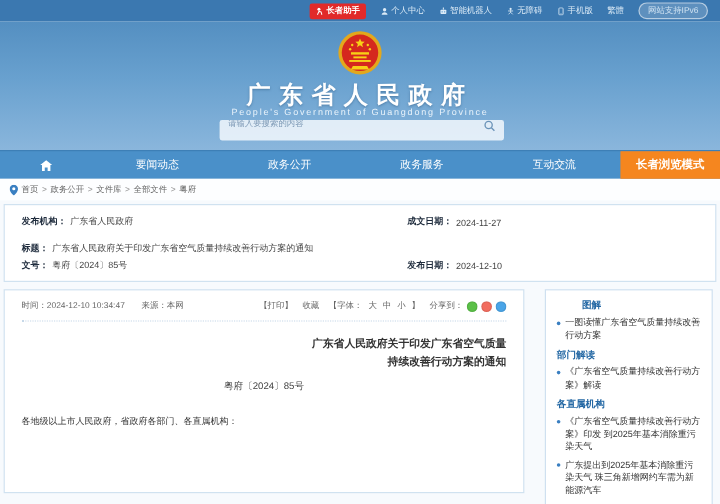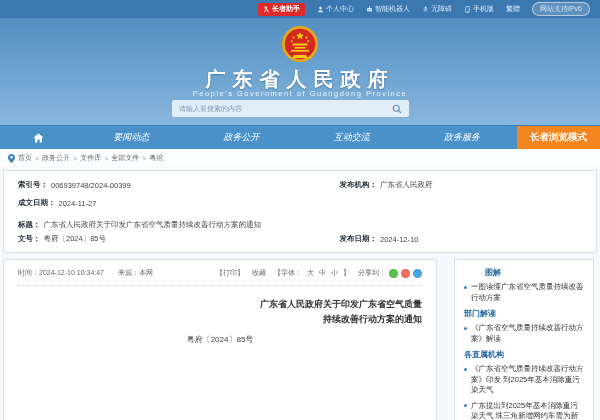--- a/index.html
+++ b/index.html
@@ -18,33 +18,33 @@
 
   
   .header { height:107px; position:relative;
             background:linear-gradient(180deg,#548fc1 0%, #69a1cf 45%, #8ab6dc 100%); }
   .emblem { position:absolute; left:50%; top:6px; transform:translateX(-50%); }
   .gov-title { position:absolute; top:48px; width:100%; text-align:center; color:#fff;
                font-size:20px; font-weight:bold; letter-spacing:7px;
                text-shadow:0 1px 2px rgba(30,70,110,.45); }
   .gov-sub { position:absolute; top:71px; width:100%; text-align:center; color:#e9f3fb;
              font-size:7.5px; letter-spacing:1.5px; }
-  .search-box { position:absolute; left:172px; top:82px; width:237px; height:17px;
+  .search-box { position:absolute; left:183px; top:82px; width:237px; height:17px;
                 background:rgba(250,253,255,.8); border-radius:2px; display:flex;
-                align-items:center; padding:0 7px; }
+                align-items:flex-start; padding:0 7px; }
   .search-box input { flex:1; border:none; outline:none; background:transparent;
                       font-size:7px; color:#41607f; font-family:inherit; }
   .search-box input::placeholder { color:#7d99b5; }
 
   
   .nav { height:24px; background:#4a90c9; border-top:1px solid #3d7fb6;
          display:flex; align-items:stretch; color:#fff; }
   .nav-home { width:76px; display:flex; align-items:center; justify-content:center; cursor:pointer; }
   .nav-item { flex:1; display:flex; align-items:center; justify-content:center;
-              font-size:9px; cursor:pointer;font-style:italic; }
+              font-size:9px; cursor:pointer; }
   .elder-mode-btn { width:83px; background:#f5861f; border:none; color:#fff; font-size:9.5px;
                     font-weight:bold; cursor:pointer; font-family:Liberation Sans, sans-serif; }
 
   
   .breadcrumb { height:18px; background:#fdfeff; display:flex; align-items:center; gap:3px;
                 padding:0 8px; font-size:7px; color:#666; }
   .crumb { cursor:pointer; }
   .crumb-sep { color:#999; }
 
   
@@ -160,22 +160,22 @@
 </div>
 
 <div class="nav">
   <div class="nav-home">
     <svg width="11" height="10" viewBox="0 0 11 10">
       <path d="M5.5 0.5 L10.5 4.5 H9 V9.5 H6.7 V6.5 H4.3 V9.5 H2 V4.5 H0.5 Z" fill="#fff"></path>
     </svg>
   </div>
   <div class="nav-item">要闻动态</div>
   <div class="nav-item">政务公开</div>
+  <div class="nav-item">政务服务</div>
   <div class="nav-item">互动交流</div>
-  <div class="nav-item">政务服务</div>
   <button class="elder-mode-btn">长者浏览模式</button>
 </div>
 
 <div class="breadcrumb">
   <svg width="7" height="9" viewBox="0 0 7 9">
     <path d="M3.5 0 C5.4 0 7 1.5 7 3.4 C7 5.8 3.5 9 3.5 9 C3.5 9 0 5.8 0 3.4 C0 1.5 1.6 0 3.5 0 Z" fill="#3a7fc1"></path>
     <circle cx="3.5" cy="3.3" r="1.3" fill="#fff"></circle>
   </svg>
   <span class="crumb">首页</span>
   <span class="crumb-sep">&gt;</span>
@@ -183,24 +183,20 @@
   <span class="crumb-sep">&gt;</span>
   <span class="crumb">文件库</span>
   <span class="crumb-sep">&gt;</span>
   <span class="crumb">全部文件</span>
   <span class="crumb-sep">&gt;</span>
   <span class="crumb">粤府</span>
 </div>
 
 <div class="meta-box">
   <div class="meta-grid">
-    <div class="meta-cell">
-      <span class="meta-label">索引号：</span>
-      <span>006939748/2024-00399</span>
-    </div>
     <div class="meta-cell">
       <span class="meta-label">发布机构：</span>
       <span>广东省人民政府</span>
     </div>
     <div class="meta-cell">
       <span class="meta-label">成文日期：</span>
       <span>2024-11-27</span>
     </div>
     <div class="meta-cell span2">
       <span class="meta-label">标题：</span>
@@ -240,20 +236,21 @@
           <span class="share-dot share-qq"></span>
         </span>
       </span>
     </div>
 
     <div class="article-title">
       <div>广东省人民政府关于印发广东省空气质量</div>
       <div>持续改善行动方案的通知</div>
     </div>
     <div class="doc-no">粤府〔2024〕85号</div>
+    <div class="salutation">各地级以上市人民政府，省政府各部门、各直属机构：</div>
 
   </div>
 
   <div class="sidebar">
     <div class="sb-heading">图解</div>
     <div class="sb-item">
       <span class="sb-bullet"></span>
       <span>一图读懂广东省空气质量持续改善行动方案</span>
     </div>
     <div class="sb-heading">部门解读</div>

